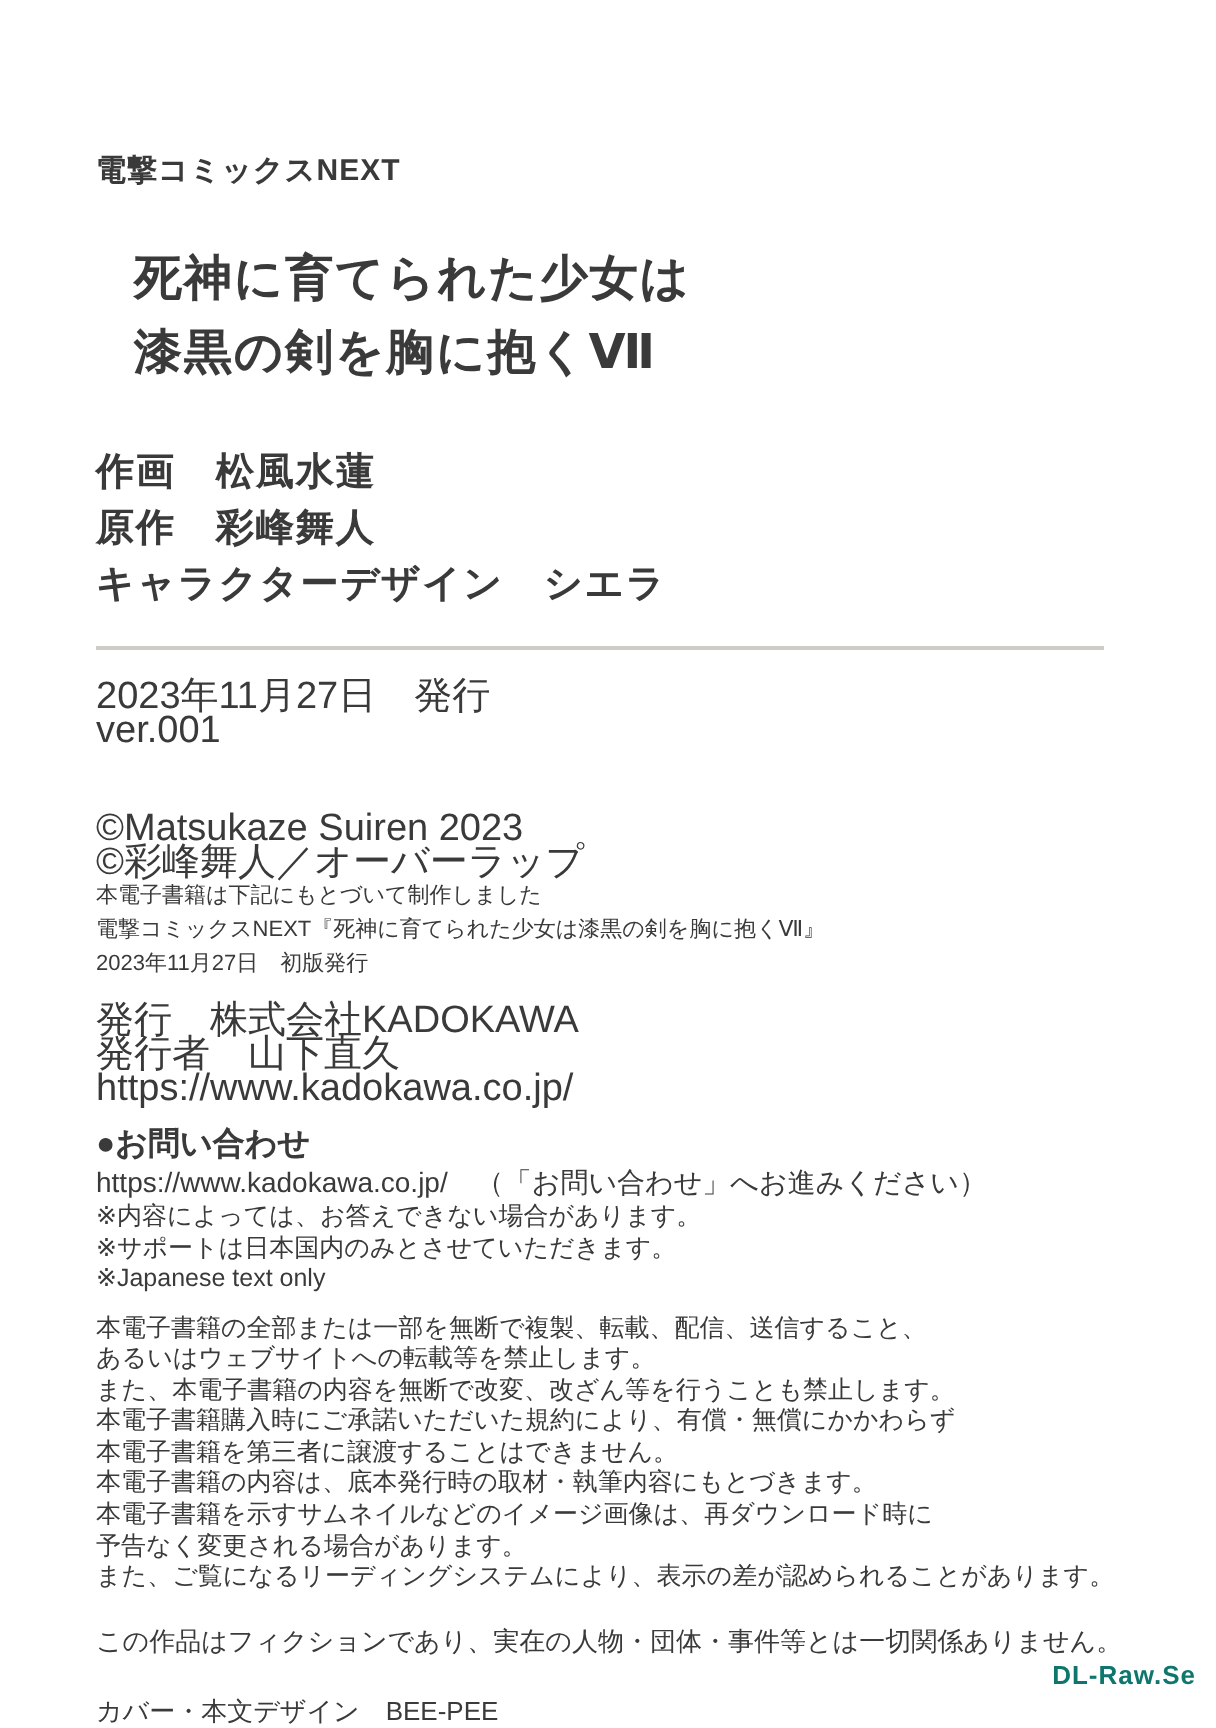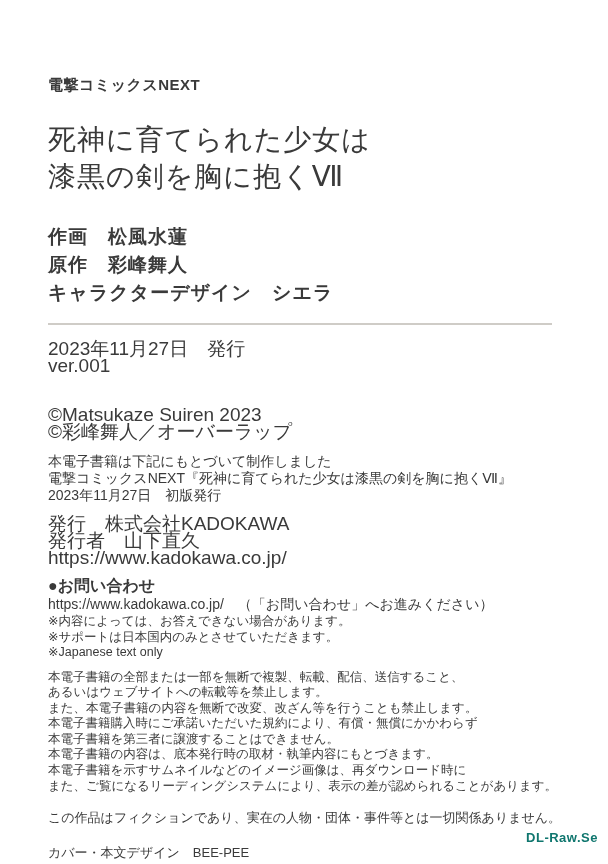--- a/index.html
+++ b/index.html
@@ -19,42 +19,43 @@
     background: #ffffff;
   }
   .series-label {
     margin-top: 76px;
     font-size: 15px;
     font-weight: 600;
     letter-spacing: 0.5px;
   }
   .title {
     margin-top: 26px;
-    font-size: 28px;
-    font-weight: 400;
+    font-size: 24px;
+    font-weight: 700;
     line-height: 37px;
     letter-spacing: 1px;
+    margin-left: 19px;
   }
   .credits {
     margin-top: 28px;
     font-size: 19px;
     font-weight: 600;
     line-height: 28px;
     letter-spacing: 1px;
   }
   .divider {
     border: none;
     border-top: 2px solid #cfccc7;
     width: 504px;
     margin: 16px 0 0 0;
   }
   .block { font-size: 19px; line-height: 17px; }
   .edition       { margin-top: 15px; }
   .copyright     { margin-top: 32px; }
-  .source-note   { margin-top: 13px; font-size: 14px; }
+  .source-note   { margin-top: 0; font-size: 11px; }
   .publisher     { margin-top: 11px; }
   .contact       { margin-top: 11px; }
   .contact-heading { font-size: 16px; font-weight: 700; line-height: 18px; }
   .contact-url   { font-size: 14px; line-height: 18px; }
   .contact-notes { font-size: 12.5px; line-height: 15.5px; margin-top: 1px; }
   .legal         { margin-top: 9px; font-size: 12.5px; line-height: 15.6px; }
   .fiction-note  { margin-top: 15px; font-size: 13px; }
   .design-credit { margin-top: 17px; font-size: 13px; }
   .first-appearance { margin-top: 15px; font-size: 13px; letter-spacing: -0.3px; }
   .watermark {
@@ -120,20 +121,21 @@
   </div>
 
   <div class="legal">
     <div>本電子書籍の全部または一部を無断で複製、転載、配信、送信すること、</div>
     <div>あるいはウェブサイトへの転載等を禁止します。</div>
     <div>また、本電子書籍の内容を無断で改変、改ざん等を行うことも禁止します。</div>
     <div>本電子書籍購入時にご承諾いただいた規約により、有償・無償にかかわらず</div>
     <div>本電子書籍を第三者に譲渡することはできません。</div>
     <div>本電子書籍の内容は、底本発行時の取材・執筆内容にもとづきます。</div>
     <div>本電子書籍を示すサムネイルなどのイメージ画像は、再ダウンロード時に</div>
+    <div>予告なく変更される場合があります。</div>
     <div>また、ご覧になるリーディングシステムにより、表示の差が認められることがあります。</div>
   </div>
 
   <div class="fiction-note">この作品はフィクションであり、実在の人物・団体・事件等とは一切関係ありません。</div>
 
   <div class="design-credit">カバー・本文デザイン　BEE-PEE</div>
 
   <div class="first-appearance">初出　月刊コミック電撃大王2023年4月号～5月号、7月号～10月号、12月号（KADOKAWA刊）</div>
 
   <div class="watermark">DL-Raw.Se</div>

